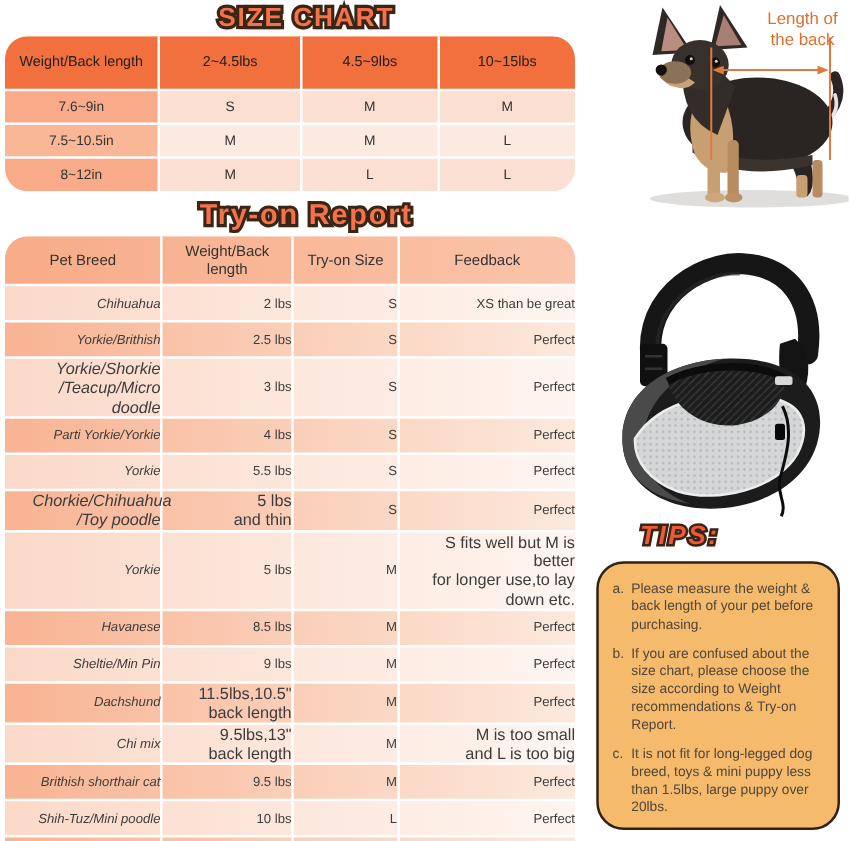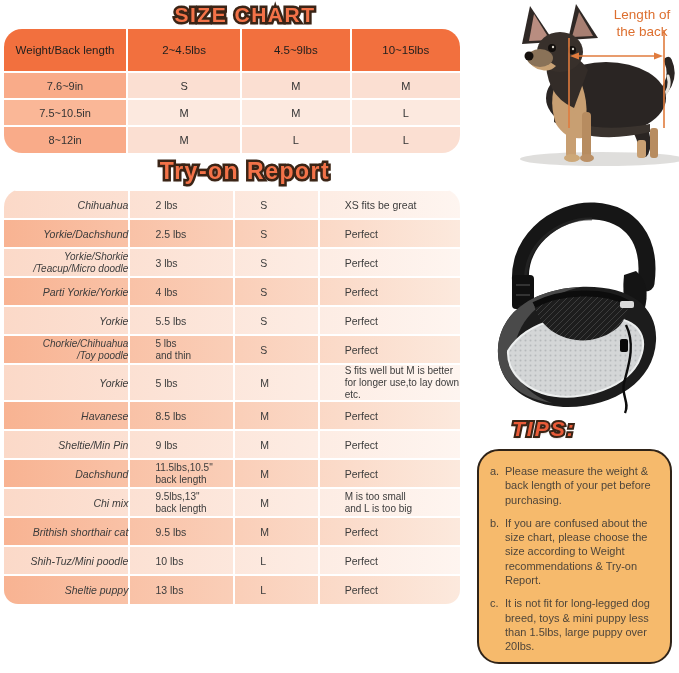--- a/index.html
+++ b/index.html
@@ -35,24 +35,24 @@
   .sr-a td { background:#fbdfd2; } .sr-a td.lab { background:#f9ab89; }
   .sr-b td { background:#fce9df; } .sr-b td.lab { background:#fab797; }
 
   
   .tryon-wrap { position:absolute; left:4px; top:189px; width:456px;
                 border-radius:18px 18px 14px 14px; overflow:hidden; }
   .tryon-wrap th { height:39px; font-size:12px; color:#333;
                    border-left:2px solid #fff; }
   .tryon-wrap tr.head { background:linear-gradient(90deg,#f8ab88,#fac4aa); }
   .tryon-wrap th:first-child { border-left:none; }
-  .tryon-wrap td { height:29px; text-align:left; font-size:10.5px; color:#3c3c3c;
-                   border-left:2px solid #fff; border-top:2px solid #fff;padding-left:25px; }
+  .tryon-wrap td { height:29px; text-align:right; font-size:10.5px; color:#3c3c3c;
+                   border-left:2px solid #fff; border-top:2px solid #fff; }
   .tryon-wrap td:first-child { border-left:none; text-align:right; padding-left:22px;font-style:italic; }
-  .tryon-wrap td.ml { font-size:10px; line-height:1.18;margin-left:12px; }
+  .tryon-wrap td.ml { font-size:13px; line-height:1.18;margin-left:12px; }
   tr.r-light { background:linear-gradient(90deg,#fbd9c8,#fef5f0); }
   tr.r-dark  { background:linear-gradient(90deg,#f8b392,#fce9dd); }
   .tryon-wrap td { background:transparent; }
 
   
   .dog-area { position:absolute; left:484px; top:0; width:217px; height:170px; }
   .dog-area svg { position:absolute; inset:0; }
   .back-label { position:absolute; left:102px; top:7px; width:112px; text-align:center;
                 color:#dd6f2f; font-size:13.5px; line-height:1.25; white-space:pre-line; }
 
@@ -175,28 +175,34 @@
 
   <div class="tryon-wrap">
     <table>
       <colgroup>
           <col style="width:27.5%">
           <col style="width:23%">
           <col style="width:18.5%">
           <col style="width:31%">
         </colgroup>
       <tbody>
+          <tr class="head">
+        <th>Pet Breed</th>
+        <th>Weight/Back length</th>
+        <th>Try-on Size</th>
+        <th>Feedback</th>
+      </tr>
       <tr class="r-light">
         <td>Chihuahua</td>
         <td>2 lbs</td>
         <td>S</td>
-        <td>XS fits be great</td>
-      </tr>
-      <tr class="r-dark">
-        <td>Yorkie/Dachshund</td>
+        <td>XS than be great</td>
+      </tr>
+      <tr class="r-dark">
+        <td>Yorkie/Brithish</td>
         <td>2.5 lbs</td>
         <td>S</td>
         <td>Perfect</td>
       </tr>
       <tr class="r-light">
         <td class="ml">Yorkie/Shorkie
 /Teacup/Micro doodle</td>
         <td>3 lbs</td>
         <td>S</td>
         <td>Perfect</td>

